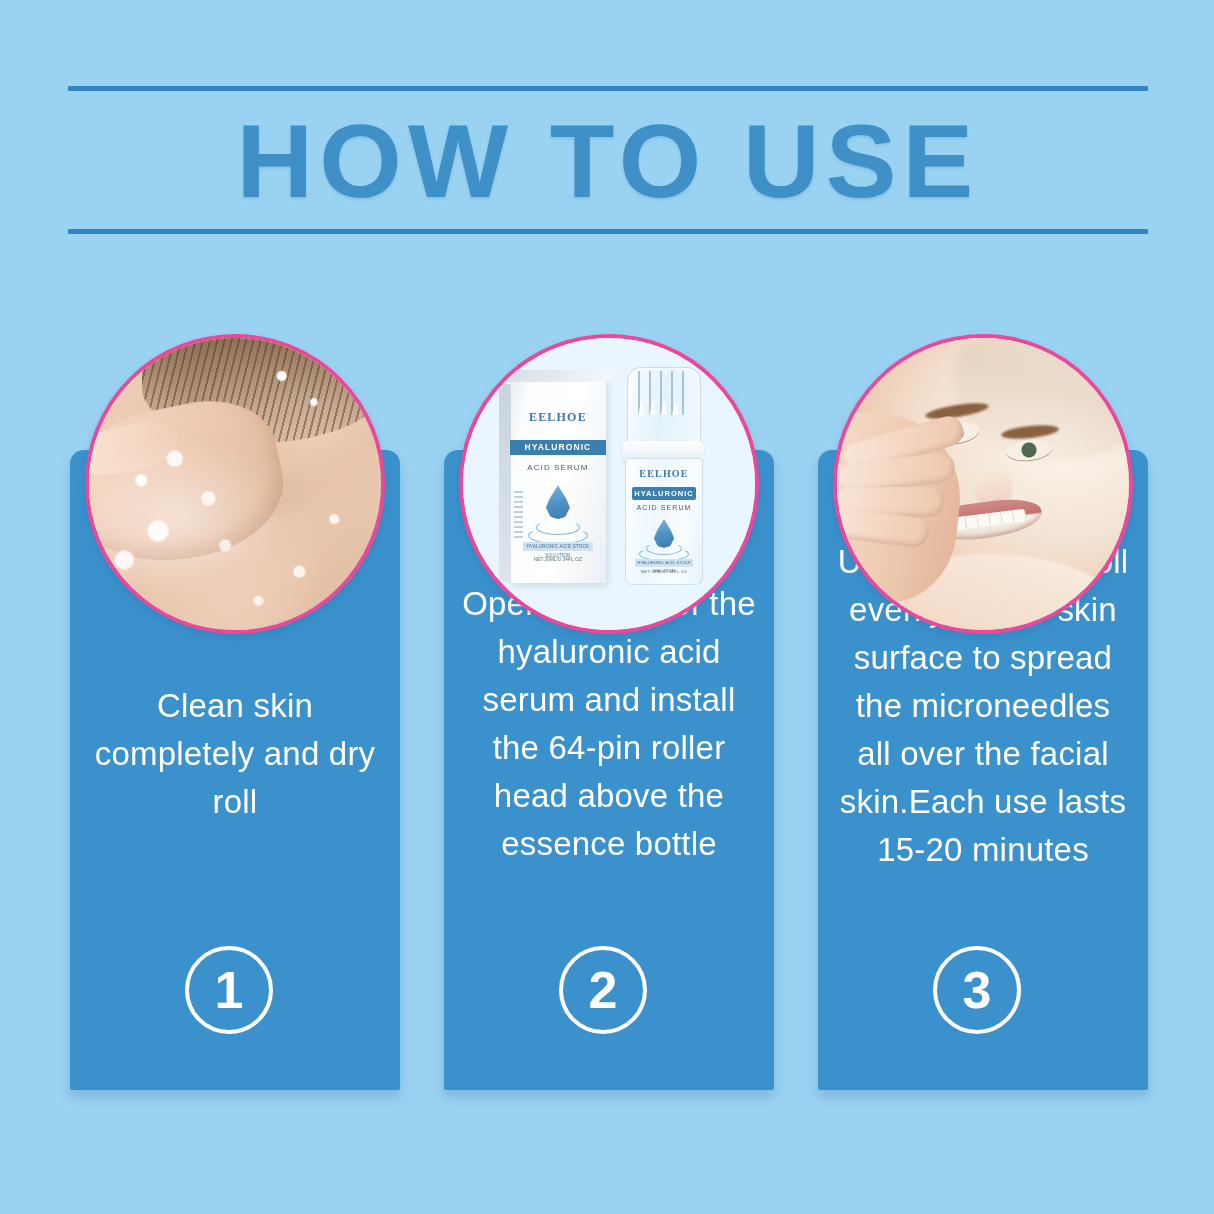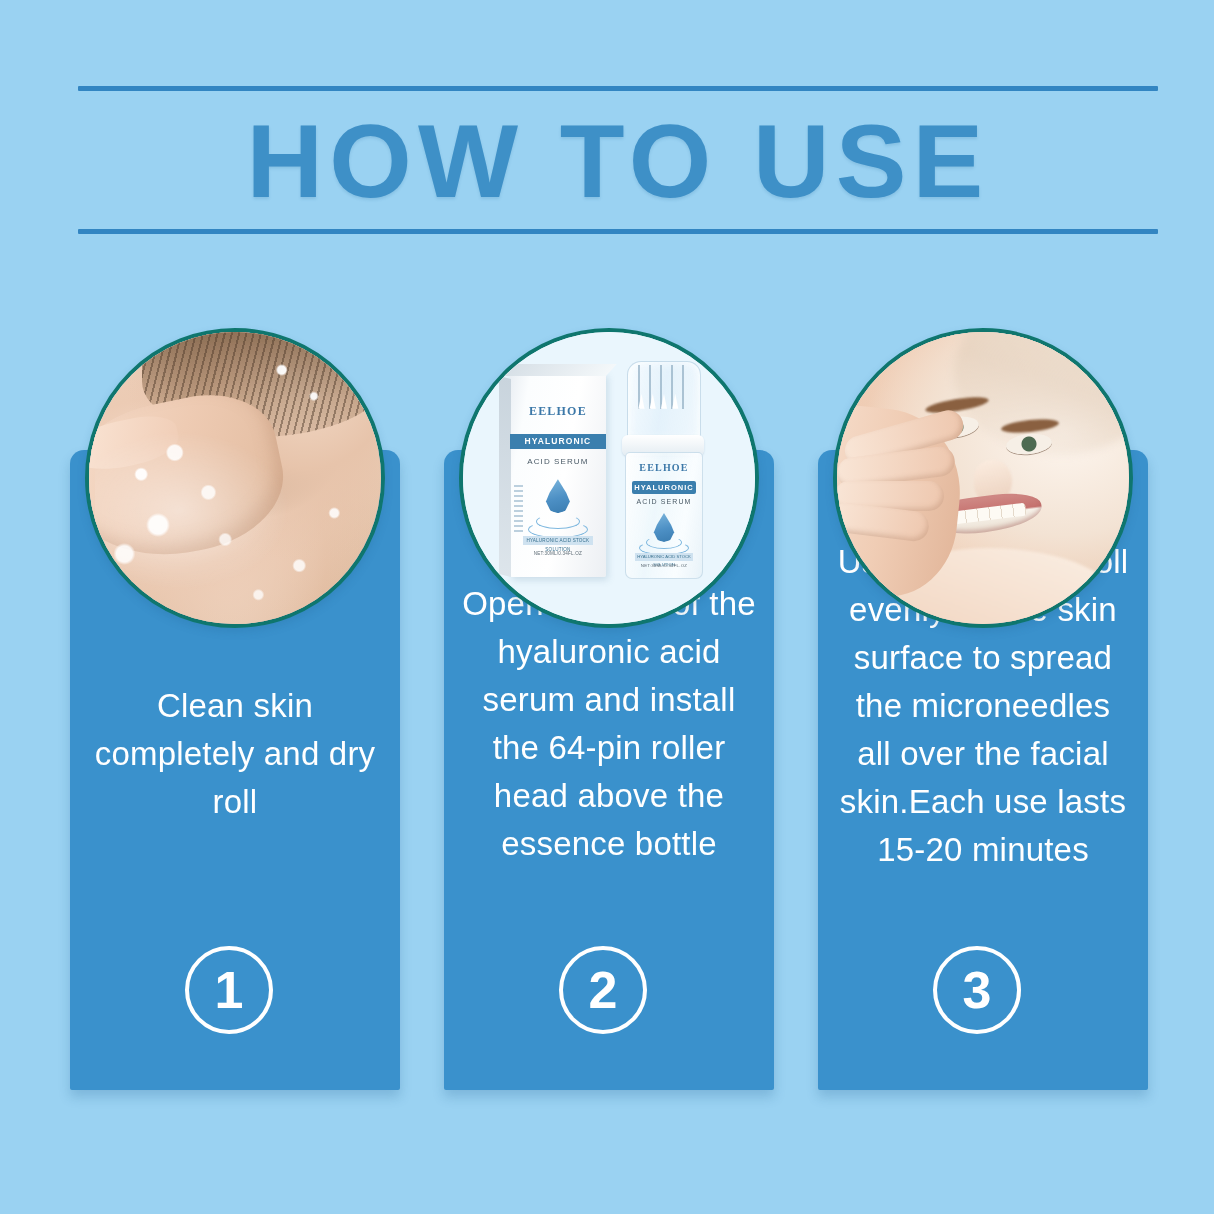--- a/index.html
+++ b/index.html
@@ -7,21 +7,21 @@
     width:1214px;height:1214px;
     background:#9ad2f2;
     font-family:"Liberation Sans", sans-serif;
     overflow:hidden;
     position:relative;
   }
 
   
   .title-block{
     position:absolute;
-    left:78px; top:86px; width:1080px;
+    left:68px; top:86px; width:1080px;
   }
   .rule{
     width:100%;height:5px;background:#3285c2;border-radius:1px;
   }
   .rule.bottom{margin-top:0;}
   .title-text{
     text-align:center;
     color:#3e90c7;
     font-weight:bold;
     font-size:104px;
@@ -47,25 +47,25 @@
     border-radius:14px 14px 2px 2px;
     box-shadow:0 7px 12px rgba(25,85,135,.22);
   }
   .card-1{left:70px; height:640px;}
   .card-2{left:444px; height:640px;}
   .card-3{left:818px; height:640px;}
 
   
   .circle{
     position:absolute;
-    top:0;
+    top:6px;
     width:300px;height:300px;
     border-radius:50%;
     overflow:hidden;
-    border:4px solid #0f766e;
+    border:4px solid #ec4899;
     box-sizing:border-box;
     box-shadow:0 4px 9px rgba(30,90,140,.18);
   }
   .circle-1{left:85px;}
   .circle-2{left:459px;background:#e8f5fd;}
   .circle-3{left:833px;}
 
   .photo{position:absolute;inset:0;}
 
   

